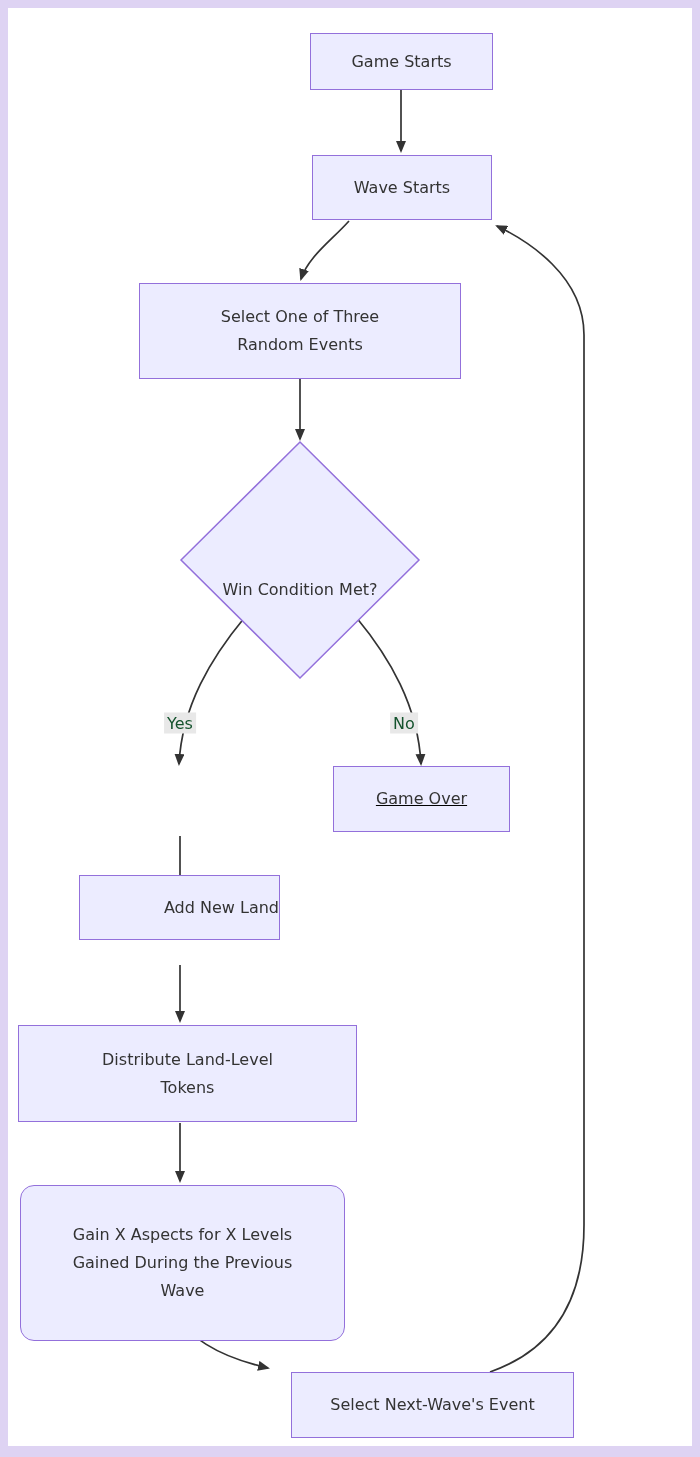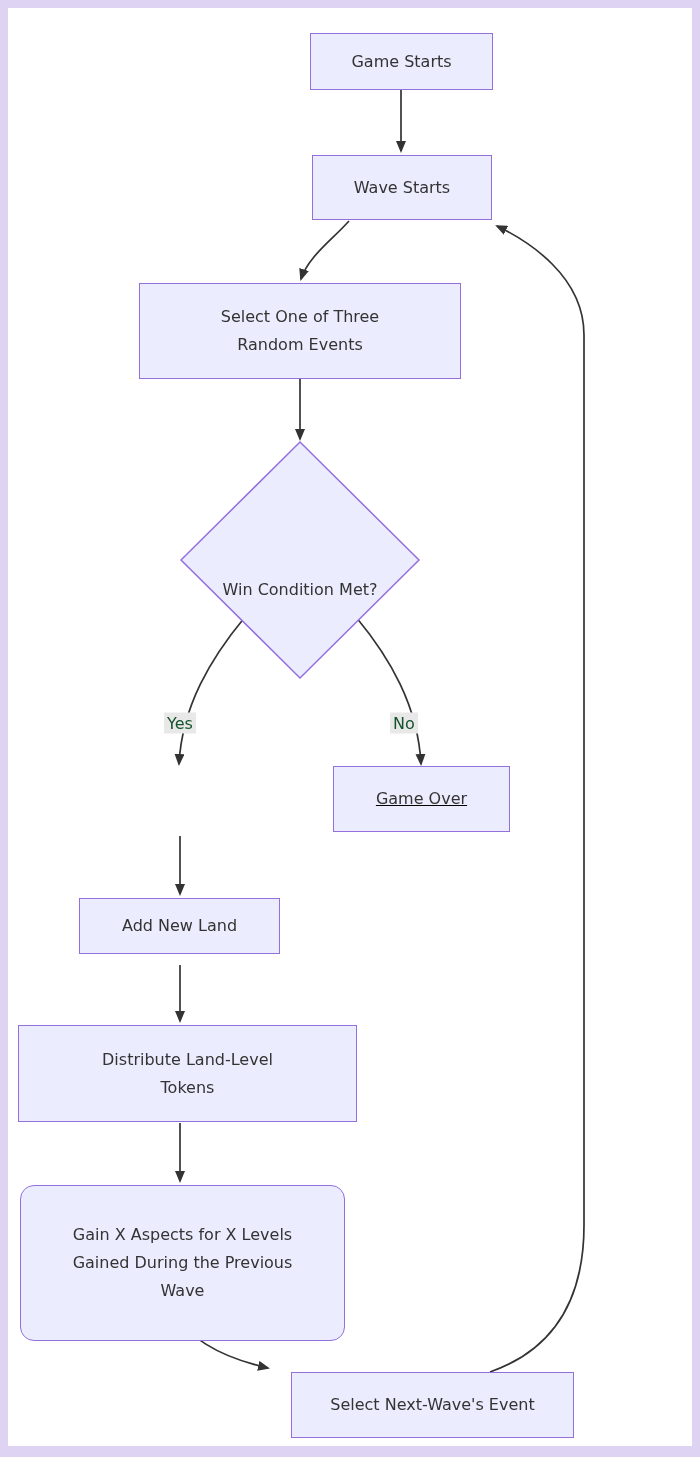--- a/index.html
+++ b/index.html
@@ -113,21 +113,21 @@
 
   <div class="edge-label" style="left:180px; top:723px;">Yes</div>
 
   <div class="edge-label" style="left:404px; top:723px;">No</div>
 
 
   <div class="node" style="left:333px; top:766px; width:177px; height:66px;text-decoration:underline;">
     <div class="node-label">Game Over</div>
   </div>
 
-  <div class="node" style="left:79px; top:898px; width:201px; height:56px;">
+  <div class="node" style="left:79px; top:875px; width:201px; height:65px;justify-content:flex-end;">
     <div class="node-label">Add New Land</div>
   </div>
 
   <div class="node" style="left:18px; top:1025px; width:339px; height:97px;">
     <div class="node-label">Distribute Land-Level
 Tokens</div>
   </div>
 
   <div class="node" style="left:20px; top:1185px; width:325px; height:156px;border-radius:14px;">
     <div class="node-label">Gain X Aspects for X Levels

